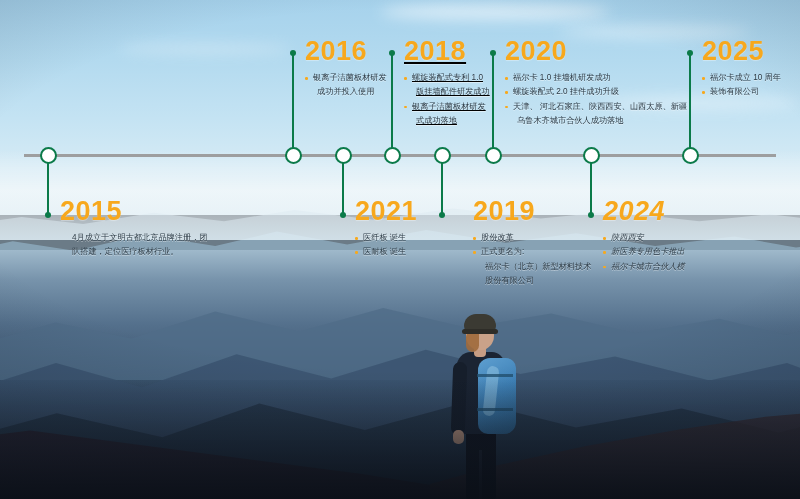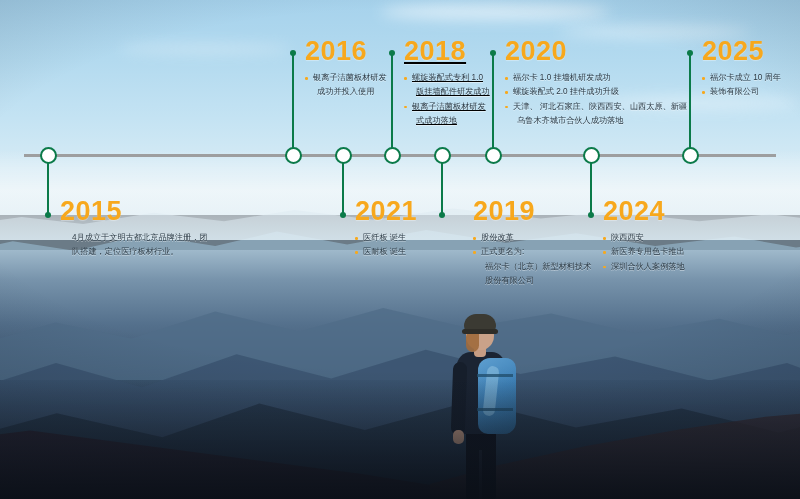--- a/index.html
+++ b/index.html
@@ -205,26 +205,26 @@
       </div>
       <div class="entry above" style="left: 505px; top: 38px;">
         <div class="year">2020</div>
         <ul class="bullets">
           <li>福尔卡 1.0 挂墙机研发成功</li>
           <li>螺旋装配式 2.0 挂件成功升级</li>
           <li>天津、 河北石家庄、陕西西安、山西太原、新疆</li>
           <li class="cont">乌鲁木齐城市合伙人成功落地</li>
         </ul>
       </div>
-      <div class="entry below" style="left: 603px; top: 198px;">
+      <div class="entry below" style="left: 603px; top: 198px; font-style: italic;">
         <div class="year">2024</div>
         <ul class="bullets">
           <li>陕西西安</li>
           <li>新医养专用色卡推出</li>
-          <li>深圳合伙人案例落地</li>
+          <li>福尔卡城市合伙人模</li>
         </ul>
       </div>
       <div class="entry above" style="left: 702px; top: 38px;">
         <div class="year">2025</div>
         <ul class="bullets">
           <li>福尔卡成立 10 周年</li>
           <li>装饰有限公司</li>
         </ul>
       </div>
     </div>

